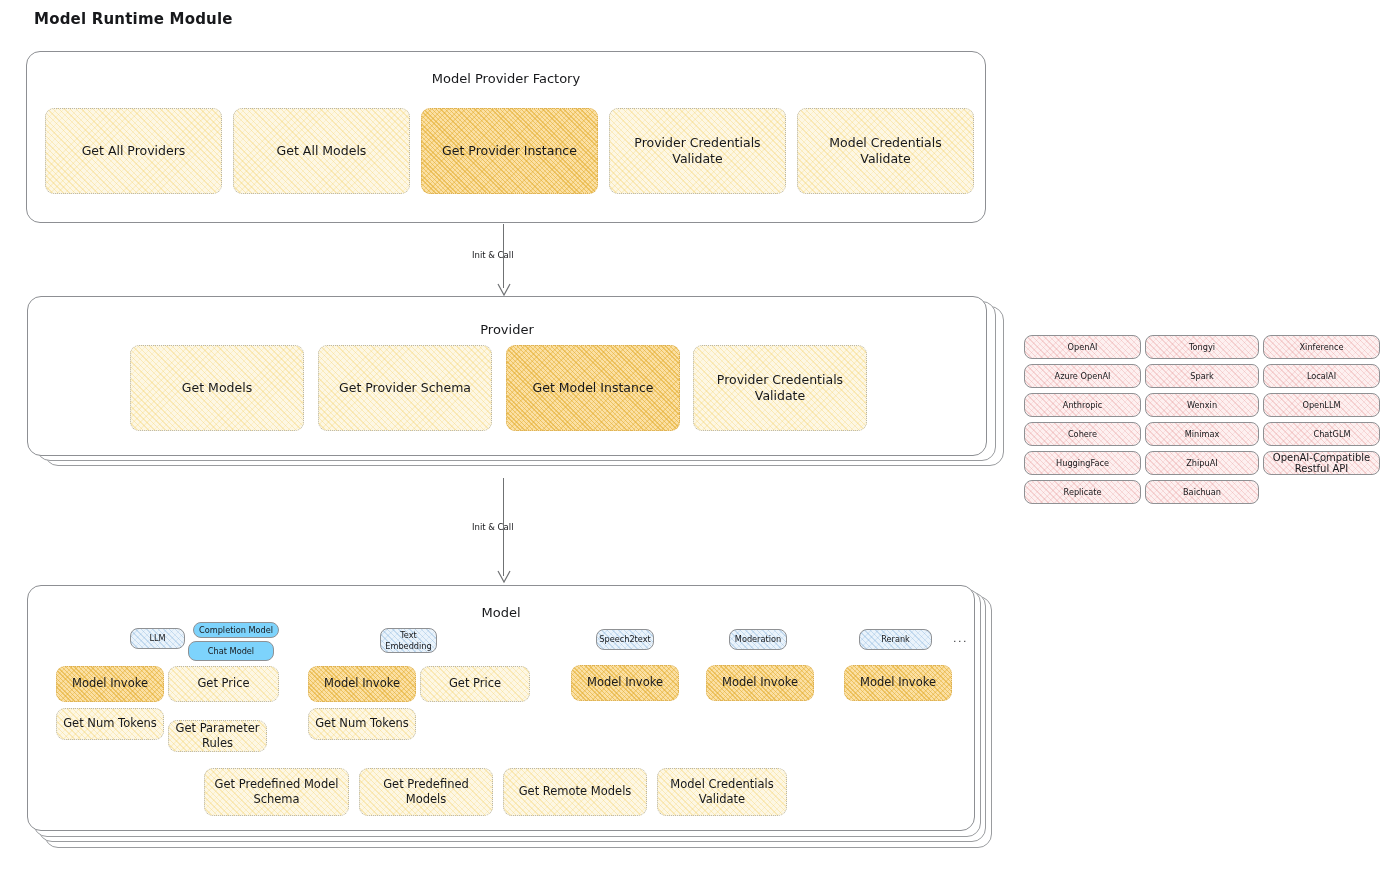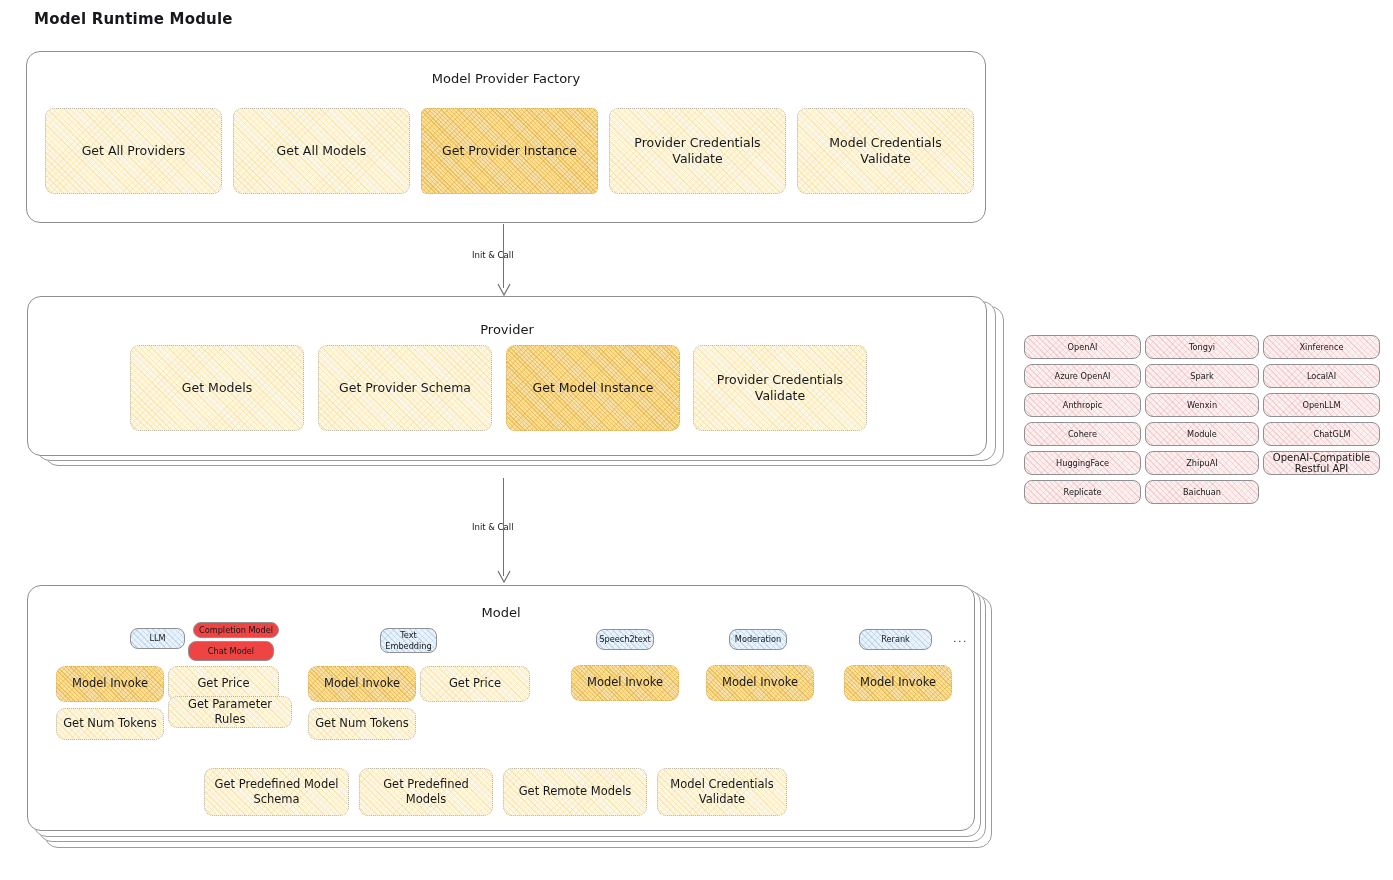--- a/index.html
+++ b/index.html
@@ -104,21 +104,21 @@
     position:absolute;
     box-sizing:border-box;
     border:1.1px solid #8f9194;
     border-radius:8px;
     display:flex;align-items:center;justify-content:center;
     text-align:center;
     font-size:8.2px;
     line-height:1.25;
     color:#17181b;
   }
-  .pill.plain{background:#ef4444;}
+  .pill.plain{background:#7dd3fc;}
 
   
   .conn{position:absolute;}
   .conn .line{
     position:absolute;left:0;top:0;
     width:1.2px;background:#6f7173;
   }
   .conn .label{
     position:absolute;
     font-size:8.5px;color:#17181b;
@@ -133,21 +133,21 @@
 
 <div class="panel" style="left:26px;top:51px;width:960px;height:172px;">
   <div class="panel-title" style="top:19px;">Model Provider Factory</div>
 
   <div class="card hatch-light" style="left:18px;top:56px;width:177px;height:86px;">
     <span>Get All Providers</span>
   </div>
   <div class="card hatch-light" style="left:206px;top:56px;width:177px;height:86px;">
     <span>Get All Models</span>
   </div>
-  <div class="card strong hatch-strong" style="left:394px;top:56px;width:177px;height:86px;border-radius:6px;">
+  <div class="card strong hatch-strong" style="left:394px;top:56px;width:177px;height:86px;">
     <span>Get Provider Instance</span>
   </div>
   <div class="card hatch-light" style="left:582px;top:56px;width:177px;height:86px;">
     <span>Provider Credentials Validate</span>
   </div>
   <div class="card hatch-light" style="left:770px;top:56px;width:177px;height:86px;">
     <span>Model Credentials Validate</span>
   </div>
 </div>
 
@@ -202,21 +202,21 @@
   <div class="chip hatch-pink" style="left:121px;top:1px;width:114px;height:24px;">
     <span>Tongyi</span>
     </div>
   <div class="chip hatch-pink" style="left:121px;top:30px;width:114px;height:24px;border-radius:7px;">
     <span>Spark</span>
     </div>
   <div class="chip hatch-pink" style="left:121px;top:59px;width:114px;height:24px;">
     <span>Wenxin</span>
     </div>
   <div class="chip hatch-pink" style="left:121px;top:88px;width:114px;height:24px;">
-    <span>Module</span>
+    <span>Minimax</span>
     </div>
   <div class="chip hatch-pink" style="left:121px;top:117px;width:114px;height:24px;">
     <span>ZhipuAI</span>
     </div>
   <div class="chip hatch-pink" style="left:121px;top:146px;width:114px;height:24px;">
     <span>Baichuan</span>
     </div>
 
   <div class="chip hatch-pink" style="left:239px;top:1px;width:117px;height:24px;">
     <span>Xinference</span>
@@ -263,21 +263,21 @@
 
   <div class="card strong hatch-strong small" style="left:28px;top:80px;width:108px;height:36px;">
     <span>Model Invoke</span>
     </div>
   <div class="card hatch-light small" style="left:140px;top:80px;width:111px;height:36px;">
     <span>Get Price</span>
     </div>
   <div class="card hatch-light small" style="left:28px;top:122px;width:108px;height:32px;">
     <span>Get Num Tokens</span>
     </div>
-  <div class="card hatch-light small" style="left:140px;top:110px;width:124px;height:32px;">
+  <div class="card hatch-light small" style="left:140px;top:134px;width:99px;height:32px;">
     <span>Get Parameter Rules</span>
     </div>
 
   <div class="pill hatch-blue" style="left:352px;top:42px;width:57px;height:25px;flex-direction:column;">
     <span>Text Embedding</span>
     </div>
 
   <div class="card strong hatch-strong small" style="left:280px;top:80px;width:108px;height:36px;">
     <span>Model Invoke</span>
     </div>

